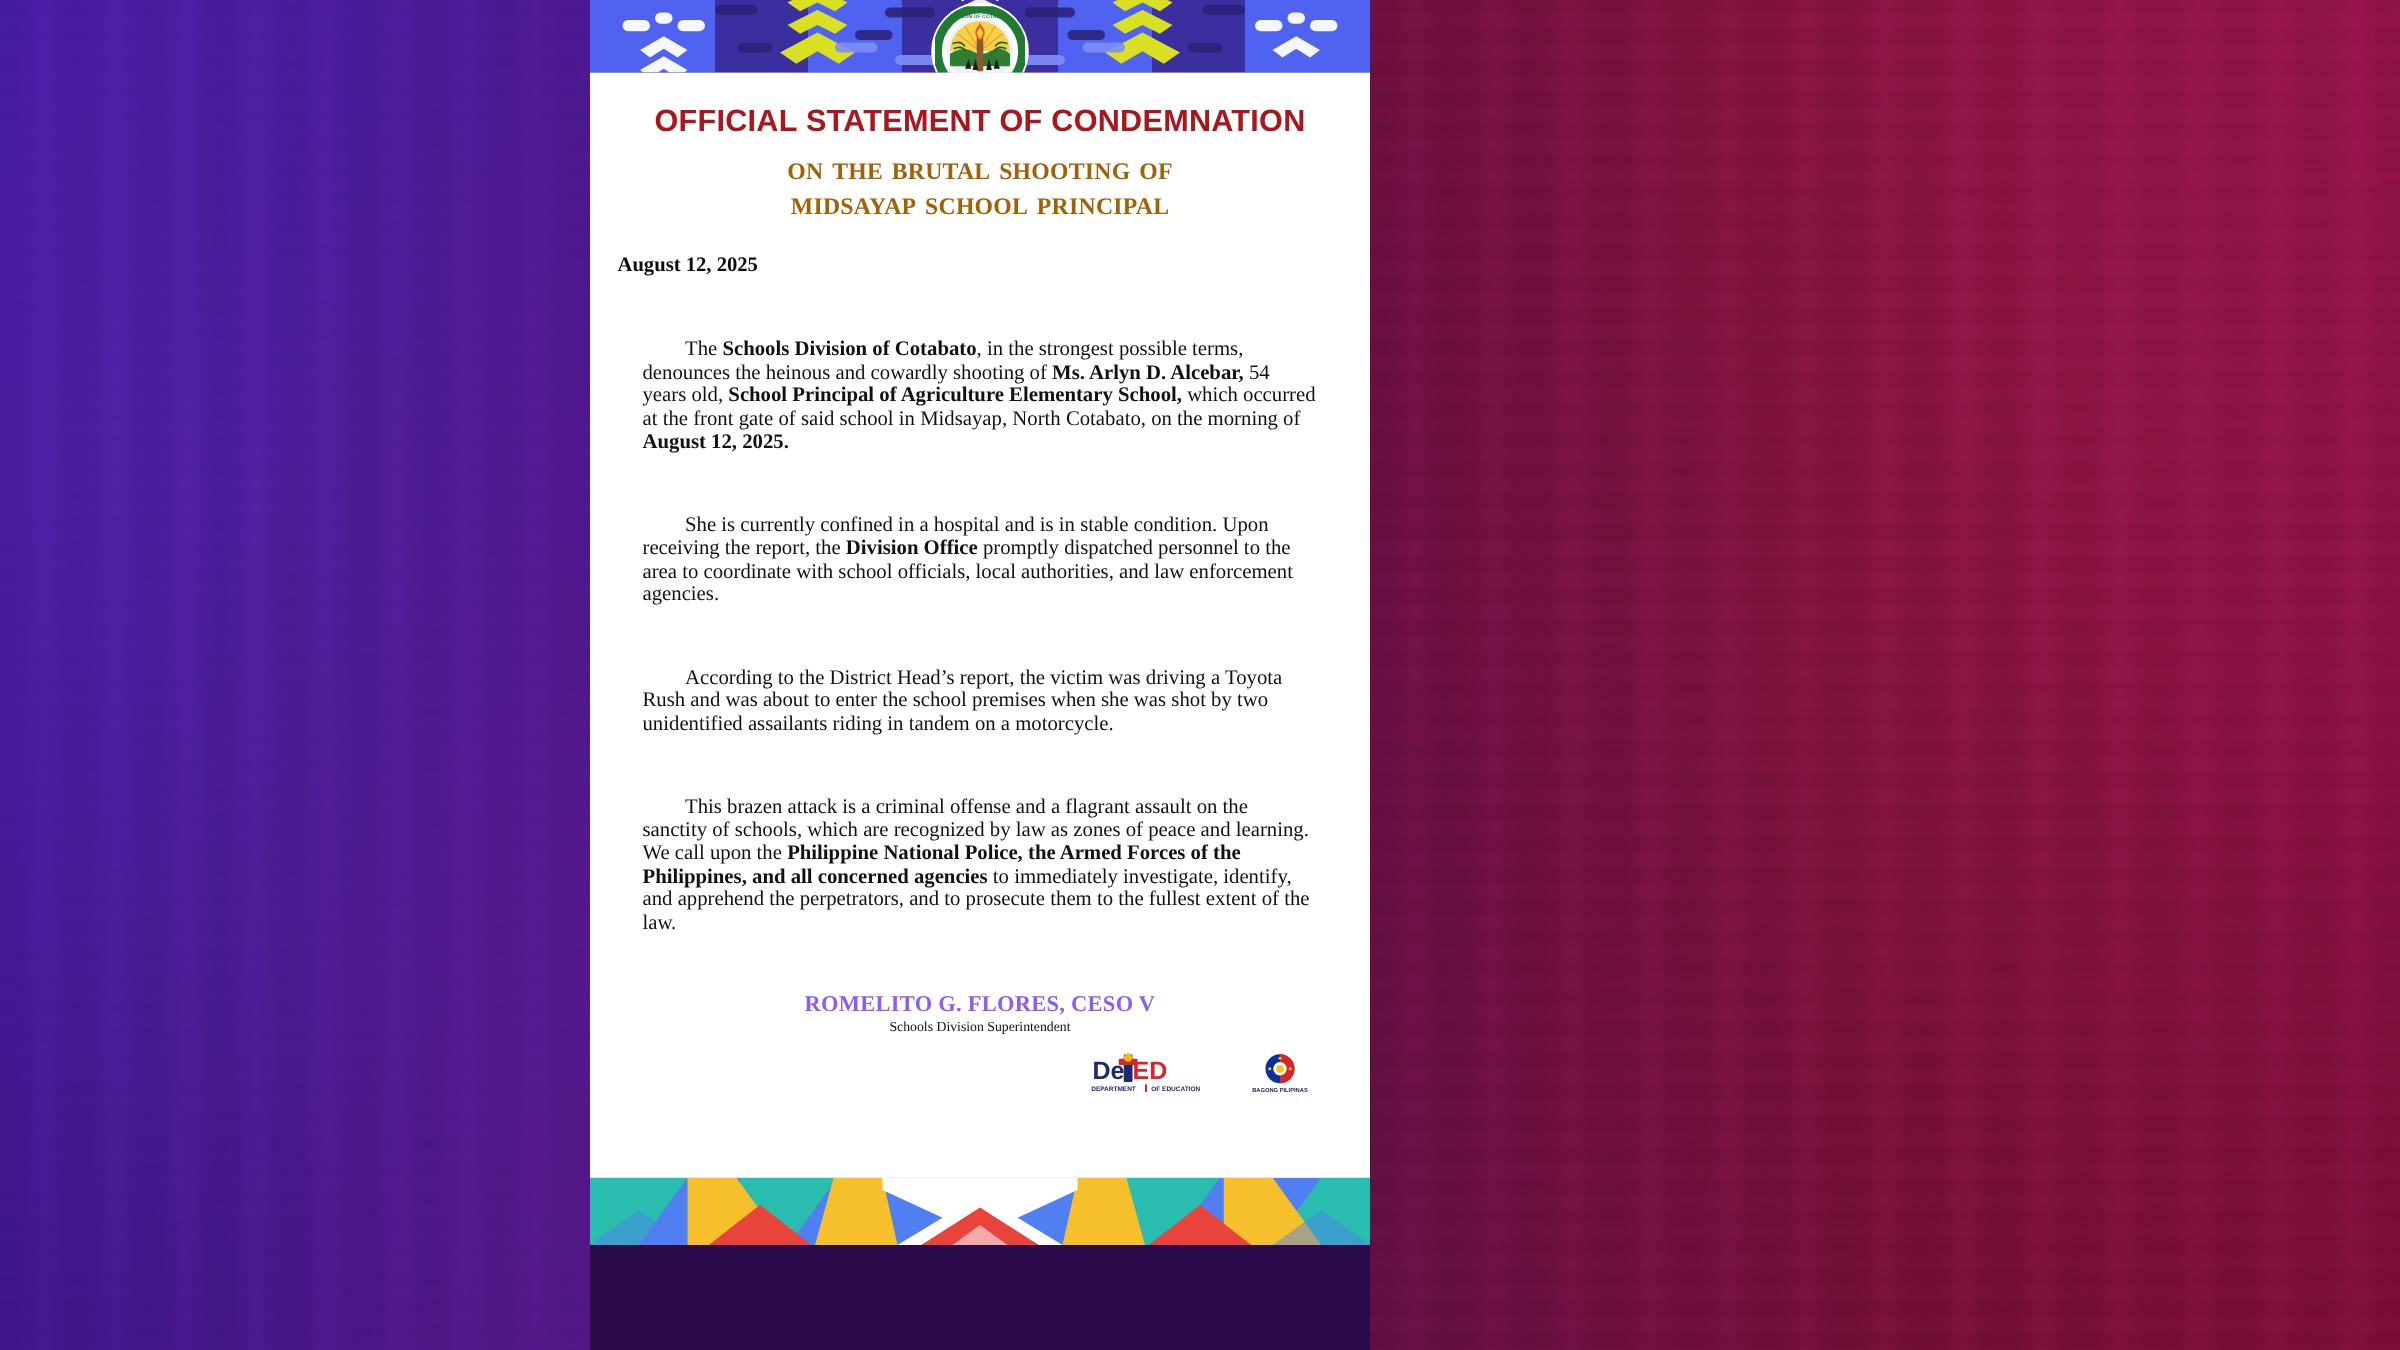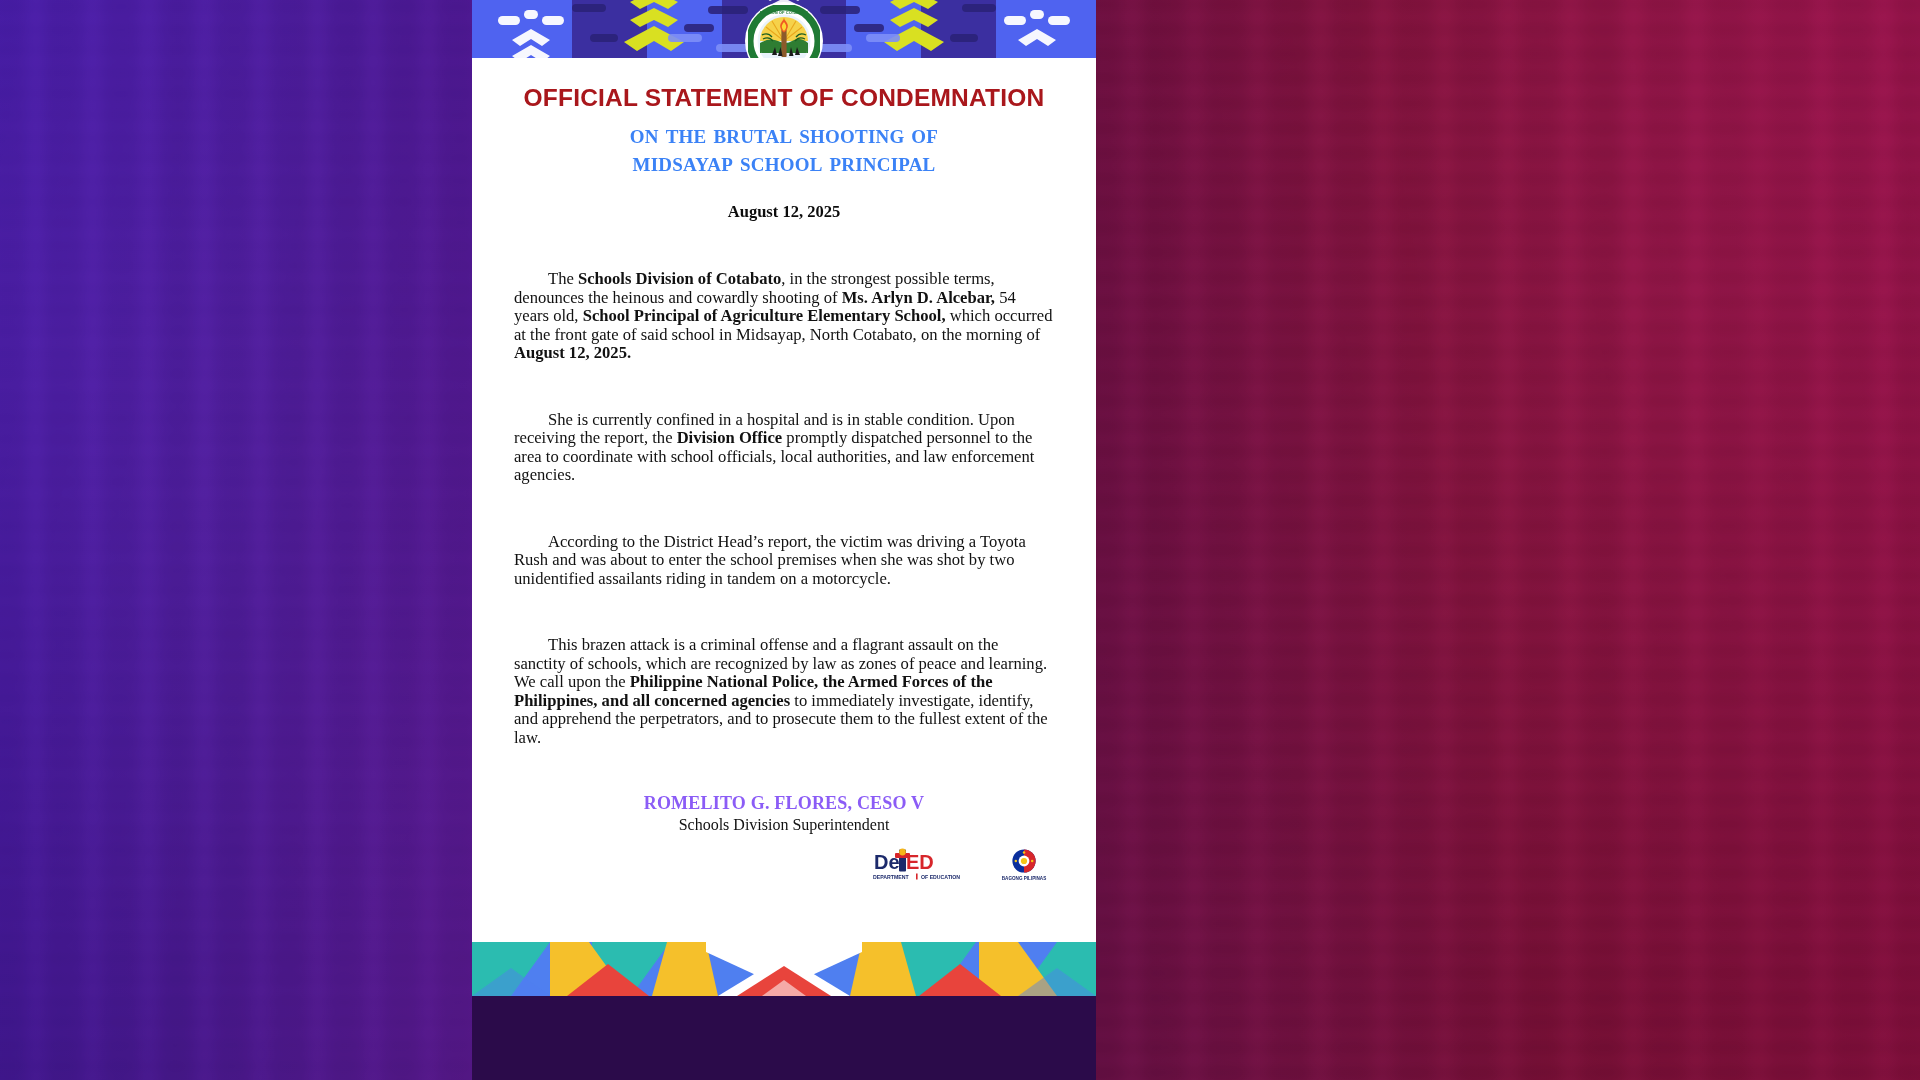--- a/index.html
+++ b/index.html
@@ -117,31 +117,31 @@
     letter-spacing:.2px;
     color:#a9171c;
   }
   .title-sub {
     margin-top:9px;
     text-align:center;
     font-family:"Liberation Serif", serif;
     font-weight:bold;
     font-size:27px;
     line-height:1.02;
-    color:#3b82f6;
+    color:#a16207;
     font-variant:small-caps;
     text-transform:lowercase;
     letter-spacing:.2px;
   }
   .doc-date {
     margin-top:26px;
-    text-align:center;
     font-weight:bold;
     font-size:16.5px;
     color:#0c0c0c;
+    padding-left:22px;
   }
 
   
   .body-col {
     padding:0 42px 0 42px;
     margin-top:18px;
   }
   .para {
     font-size:16.6px;
     line-height:1.115;
@@ -159,21 +159,21 @@
     margin-bottom:16px;
   }
   .para.issued { text-indent:34px; margin-top:16px; }
 
   
   .sig { margin-top:46px; text-align:center; }
   .sig-name {
     font-weight:bold; font-size:18px; color:#8b5cf6;
     letter-spacing:.2px;
   }
-  .sig-title { font-size:16px; color:#111; margin-top:2px; }
+  .sig-title { font-size:11px; color:#111; margin-top:2px; }
 
   .logos {
     margin-top:14px;
     display:flex; align-items:center; justify-content:flex-end; gap:26px;
   }
 
   
   .ftr {
     position:absolute; left:0; right:0; bottom:0;
     height:54px; overflow:hidden;

